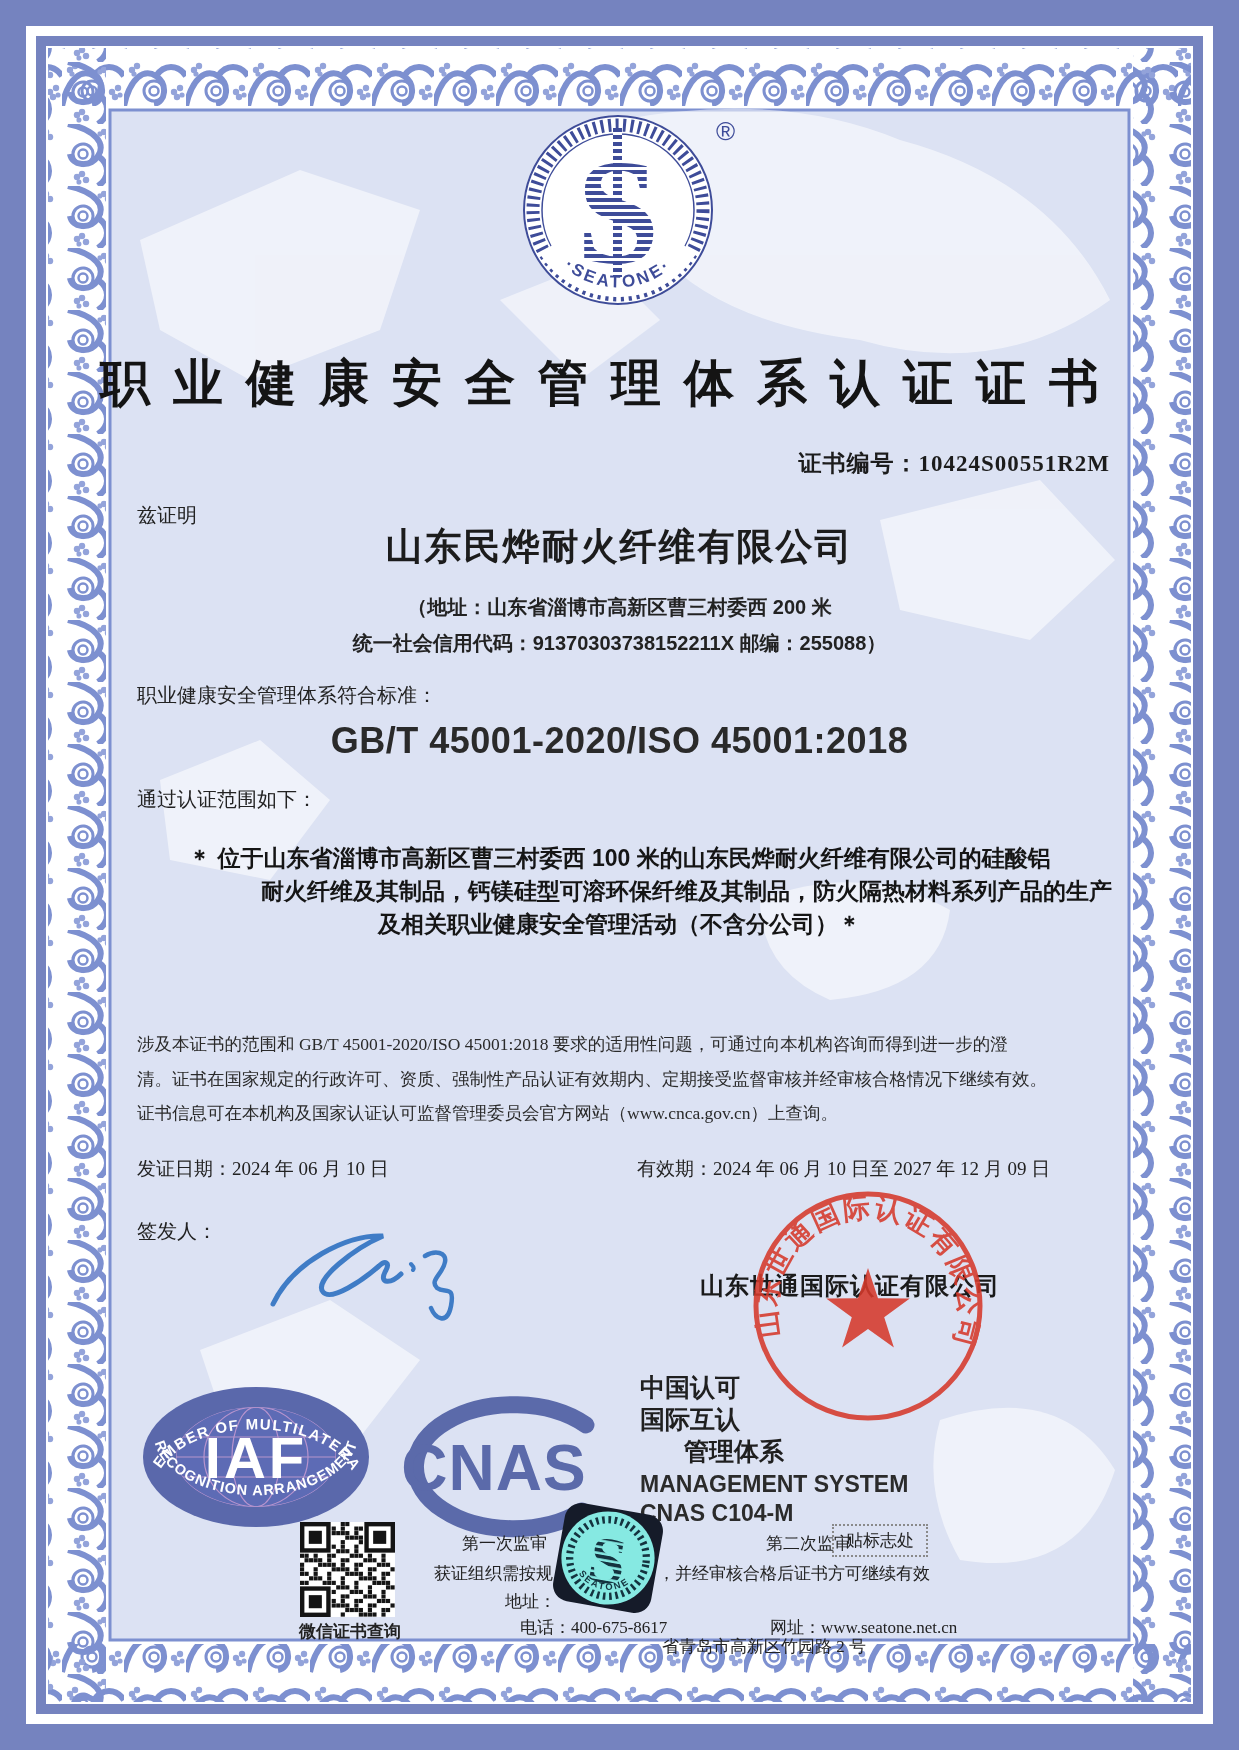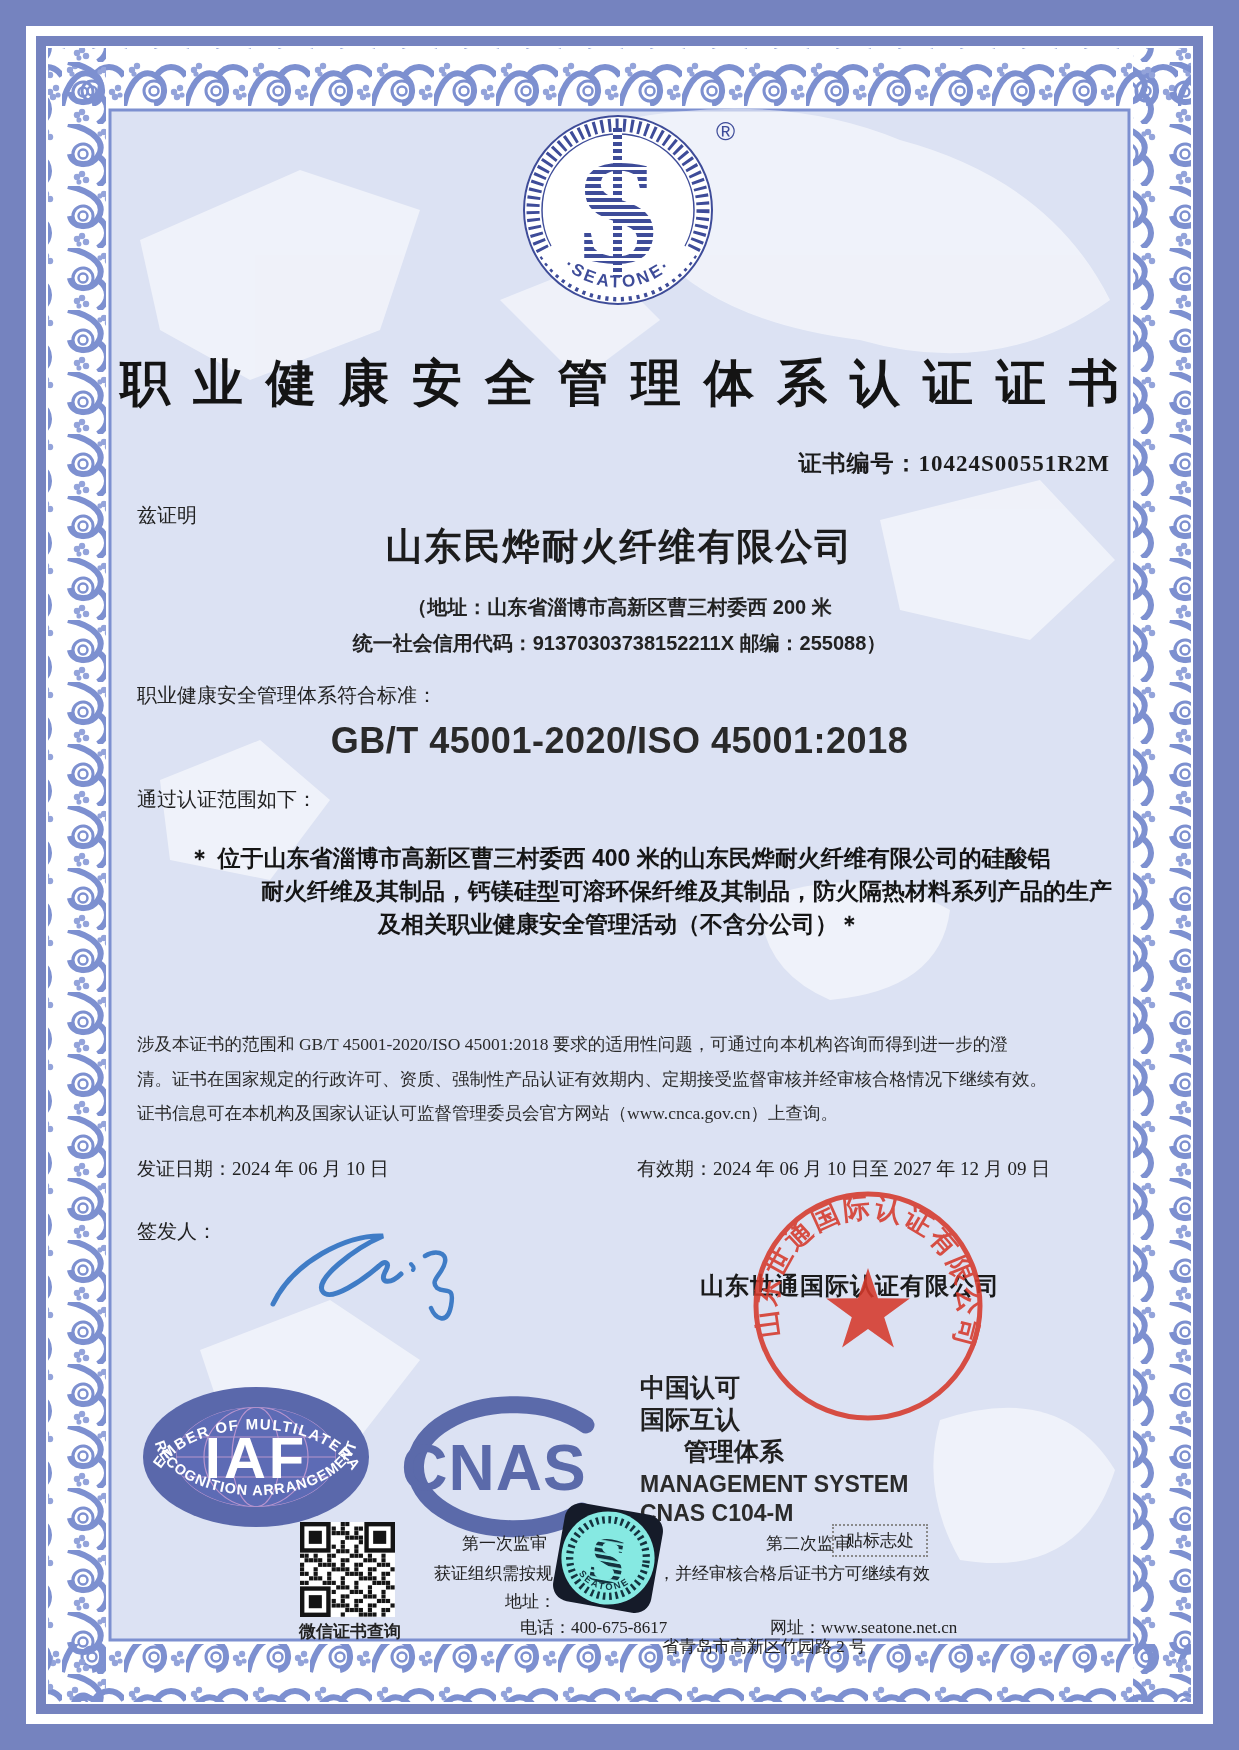--- a/index.html
+++ b/index.html
@@ -103,36 +103,36 @@
     <circle cx="120" cy="110" r="76" fill="none" stroke="#3e4c99" stroke-width="1.5"></circle>
     <text x="120" y="163" text-anchor="middle" font-size="150" font-weight="bold" font-family="Liberation Serif, serif" fill="url(#sStripe)">S</text>
     <rect x="115" y="28" width="9" height="162" fill="url(#sStripe)"></rect>
     <path id="seatoneArc" d="M50,148 A82,82 0 0 0 190,148" fill="none" stroke="#ffffff" stroke-width="20"></path>
     <text font-size="17" font-weight="bold" letter-spacing="3" fill="#3e4c99" font-family="Liberation Sans, sans-serif">
       <textPath href="#seatoneArc" startOffset="50%" text-anchor="middle">·SEATONE·</textPath>
     </text>
     <text x="218" y="40" font-size="26" fill="#3e4c99" font-family="Liberation Sans, sans-serif">®</text>
   </svg>
 
-  <div class="abs z1 title ctr" style="left:120px;top:350px;width:804px;">职业健康安全管理体系认证证书</div>
+  <div class="abs z1 title ctr" style="left:100px;top:350px;width:804px;">职业健康安全管理体系认证证书</div>
 
   <div class="abs z1 certno" style="left:600px;top:448px;width:510px;text-align:right;">证书编号：10424S00551R2M</div>
 
   <div class="abs z1 label" style="left:137px;top:502px;">兹证明</div>
 
   <div class="abs z1 company ctr" style="left:112px;top:522px;width:1015px;">山东民烨耐火纤维有限公司</div>
 
   <div class="abs z1 addr sans ctr" style="left:112px;top:594px;width:1015px;">（地址：山东省淄博市高新区曹三村委西 200 米</div>
   <div class="abs z1 addr sans ctr" style="left:112px;top:630px;width:1015px;">统一社会信用代码：91370303738152211X 邮编：255088）</div>
 
   <div class="abs z1 label" style="left:137px;top:682px;">职业健康安全管理体系符合标准：</div>
   <div class="abs z1 std sans ctr" style="left:112px;top:720px;width:1015px;">GB/T 45001-2020/ISO 45001:2018</div>
 
   <div class="abs z1 label" style="left:137px;top:786px;">通过认证范围如下：</div>
-  <div class="abs z1 scope sans ctr" style="left:112px;top:843px;width:1015px;">＊ 位于山东省淄博市高新区曹三村委西 400 米的山东民烨耐火纤维有限公司的硅酸铝</div>
+  <div class="abs z1 scope sans ctr" style="left:112px;top:843px;width:1015px;">＊ 位于山东省淄博市高新区曹三村委西 100 米的山东民烨耐火纤维有限公司的硅酸铝</div>
   <div class="abs z1 scope sans ctr" style="left:112px;top:876px;width:1149px;">耐火纤维及其制品，钙镁硅型可溶环保纤维及其制品，防火隔热材料系列产品的生产</div>
   <div class="abs z1 scope sans ctr" style="left:112px;top:909px;width:1015px;">及相关职业健康安全管理活动（不含分公司）＊</div>
 
   <div class="abs z1 notice" style="left:137px;top:1032px;">涉及本证书的范围和 GB/T 45001-2020/ISO 45001:2018 要求的适用性问题，可通过向本机构咨询而得到进一步的澄</div>
   <div class="abs z1 notice" style="left:137px;top:1101px;">证书信息可在本机构及国家认证认可监督管理委员会官方网站（www.cnca.gov.cn）上查询。</div>
   <div class="abs z1 notice" style="left:137px;top:1067px;">清。证书在国家规定的行政许可、资质、强制性产品认证有效期内、定期接受监督审核并经审核合格情况下继续有效。</div>
 
   <div class="abs z1 dateline" style="left:137px;top:1156px;">发证日期：2024 年 06 月 10 日</div>
   <div class="abs z1 dateline" style="left:637px;top:1156px;">有效期：2024 年 06 月 10 日至 2027 年 12 月 09 日</div>
 

